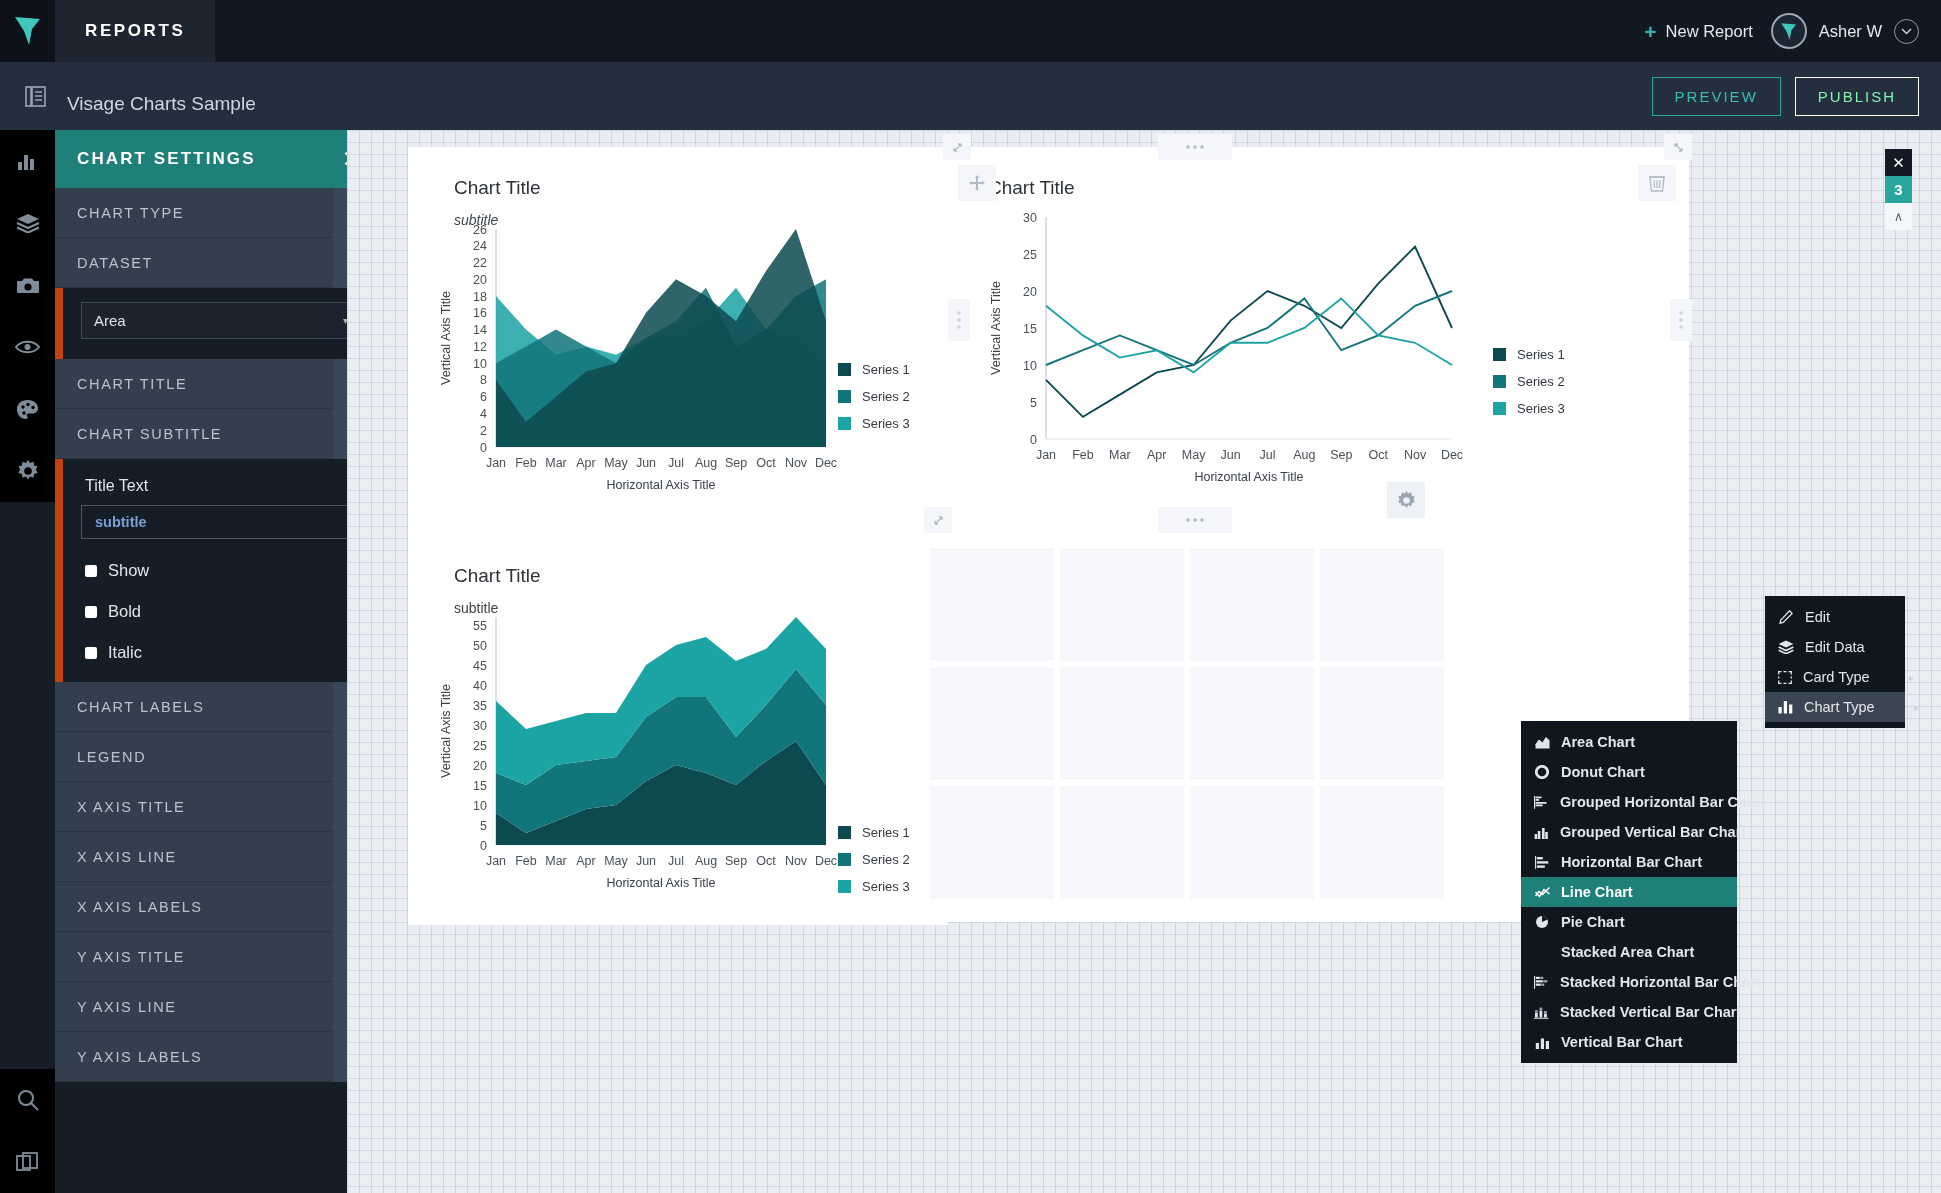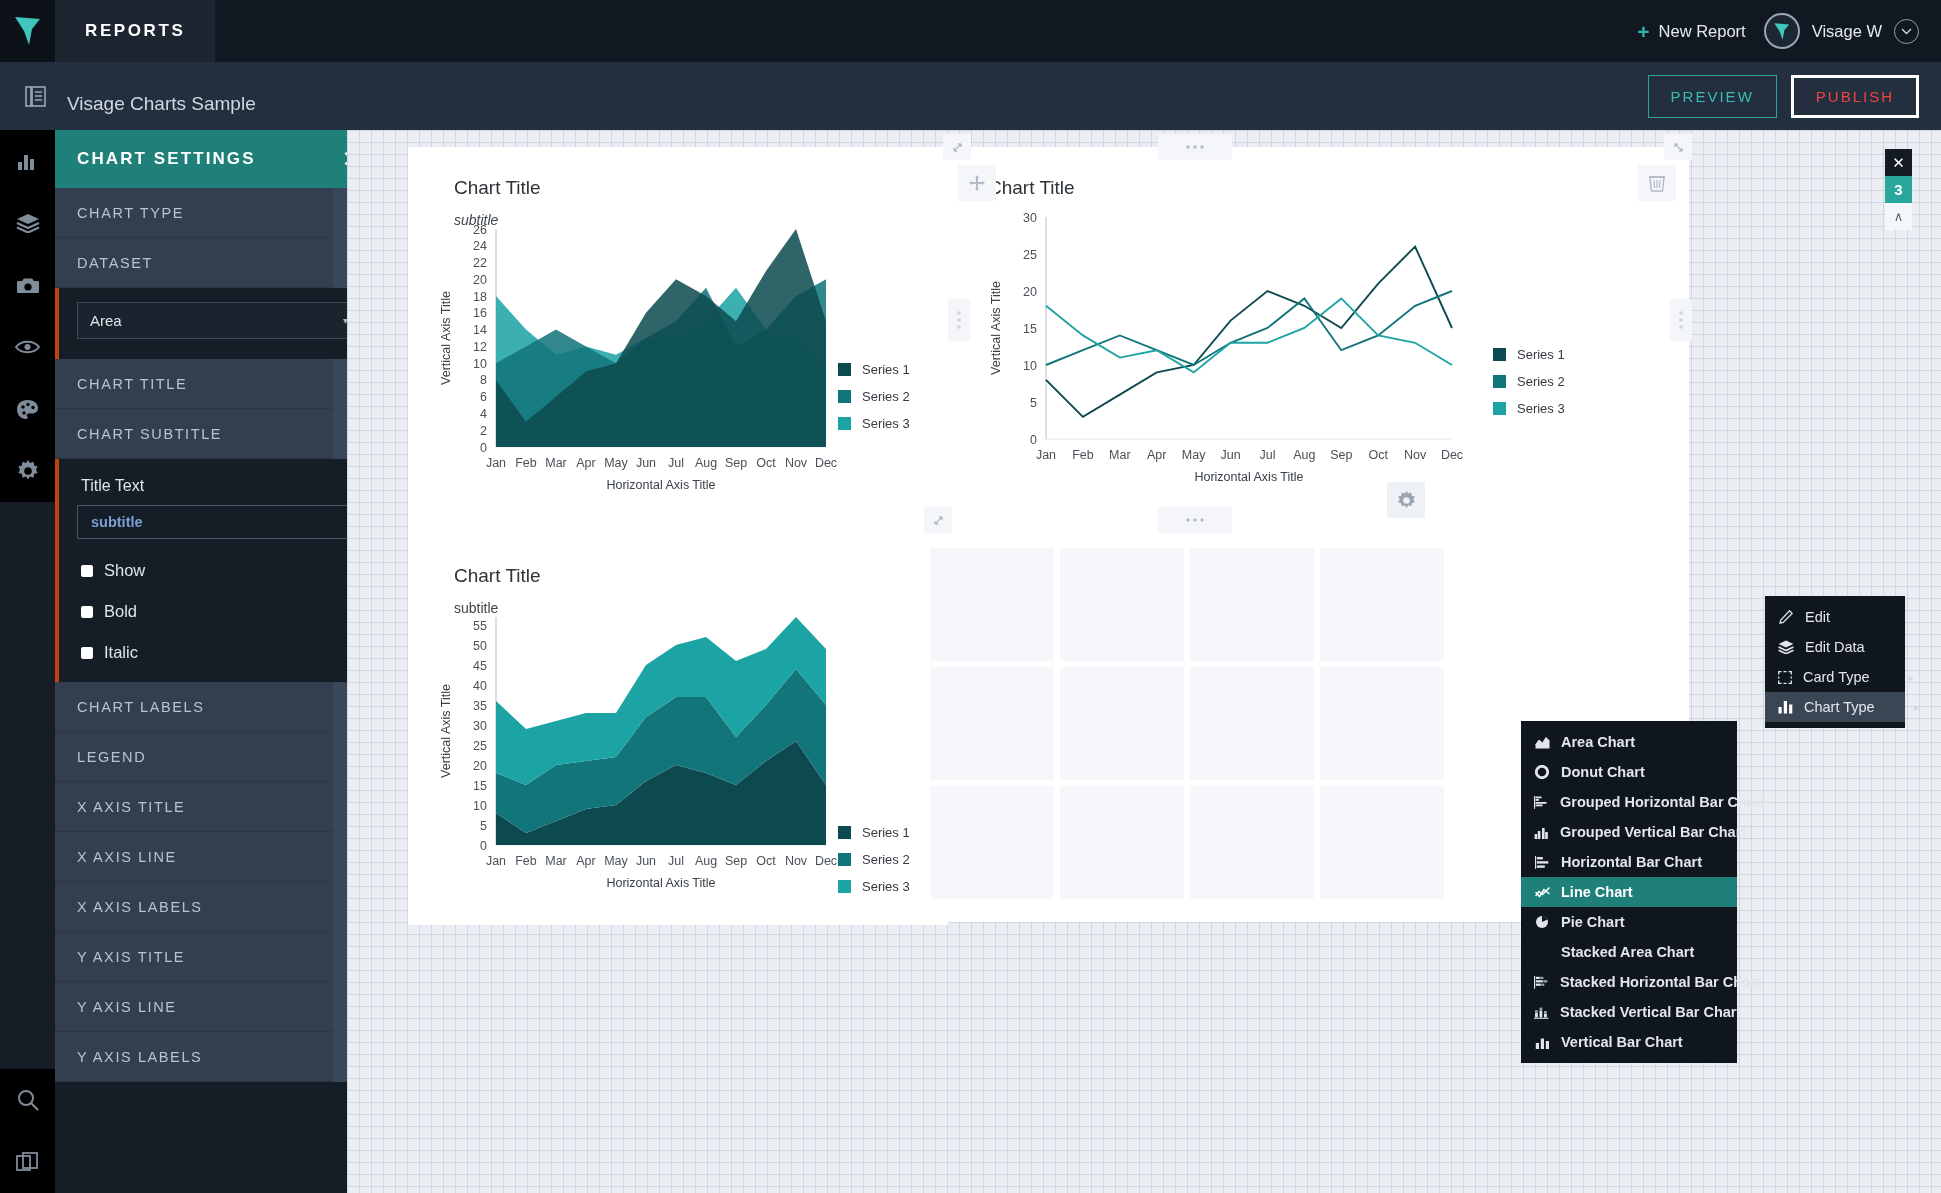--- a/index.html
+++ b/index.html
@@ -53,21 +53,21 @@
     background: #232f3e; display: flex; align-items: center; padding: 0 22px 0 24px;
   }
   .doc-icon-wrap { width: 26px; height: 26px; display: flex; align-items: center; }
   .doc-title { color: #cfd7df; font-size: 19px; margin-left: 17px; margin-top: 16px; }
   .subbar-right { margin-left: auto; display: flex; gap: 14px; }
   .btn-outline {
     padding: 10px 22px; font-size: 15px; letter-spacing: 2px;
     background: transparent; cursor: pointer;
   }
   .btn-preview { border: 1px solid #2da39b; color: #39bdb3; }
-  .btn-publish { border: 3px solid #ffffff; color: #ef4444; }
+  .btn-publish { border: 1px solid #ffffff; color: #86efac; }
 
   
   .rail {
     position: absolute; top: 130px; left: 0; width: 55px; height: 1063px;
     background: #161d26;
   }
   .rail-icon {
     width: 55px; height: 62px; display: flex; align-items: center;
     justify-content: center; background: #000000; color: #7f8c99;
   }
@@ -91,21 +91,21 @@
   .acc-row .lbl {
     color: #b9c3cd; font-size: 14.5px; letter-spacing: 1.6px;
     padding-left: 22px; flex: 1;
   }
   .acc-row .caret {
     width: 50px; height: 50px; background: #3a4758;
     display: flex; align-items: center; justify-content: center;
     color: #c3ccd5; font-size: 11px;
   }
   .acc-body {
-    background: #151d27; border-left: 4px solid #c2410c; padding: 14px 22px 20px 18px;
+    background: #151d27; border-left: 8px solid #c2410c; padding: 14px 22px 20px 18px;
   }
   .sel {
     width: 100%; height: 37px; background: #1a232e; border: 1px solid #3d4a59;
     display: flex; align-items: center; padding: 0 12px; color: #dde4ea;
     font-size: 15px; justify-content: space-between; cursor: pointer;
   }
   .sel .tri { color: #aab4bf; font-size: 10px; }
   .fld-label { color: #dfe5eb; font-size: 16px; margin: 4px 0 10px 4px; }
   .txtinput {
     width: 100%; height: 34px; background: #151d27; border: 1px solid #4a5663;
@@ -190,21 +190,21 @@
     <div class="new-report">
       <span class="plus-icon">+</span>
       <span>New Report</span>
     </div>
     <div class="user-block">
       <div class="avatar">
         <svg width="18" height="19" viewBox="0 0 30 32">
           <path d="M2 2 L27 4 L19 14 L16 30 L11 16 Z" fill="#3fc7bd"></path>
         </svg>
       </div>
-      <span class="user-name">Visage W</span>
+      <span class="user-name">Asher W</span>
       <span class="chev-circle">
         <svg width="11" height="7" viewBox="0 0 11 7">
             <path d="M1 1 L5.5 5.5 L10 1" stroke="#cfd7df" stroke-width="1.4" fill="none"></path>
           </svg>
       </span>
     </div>
   </div>
 </div>
 
 <div class="subbar">

